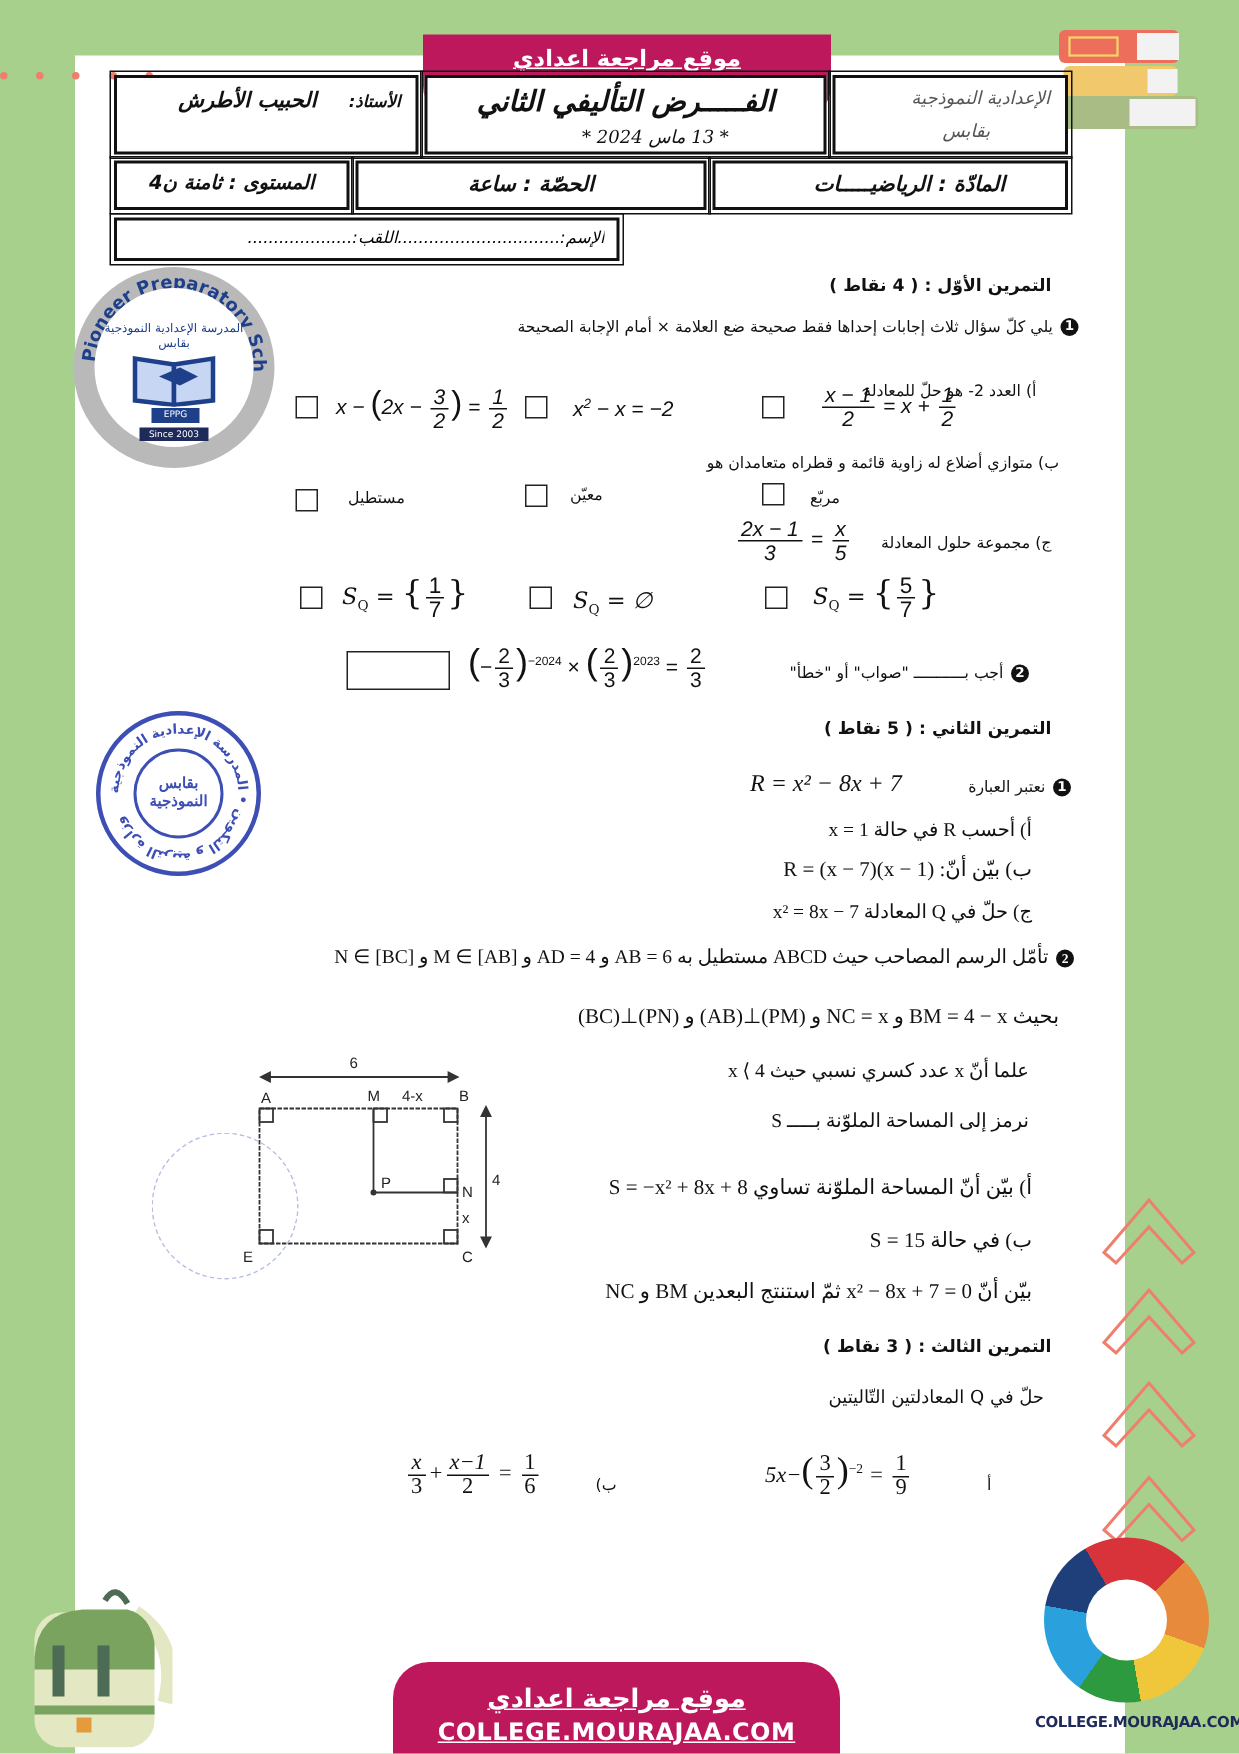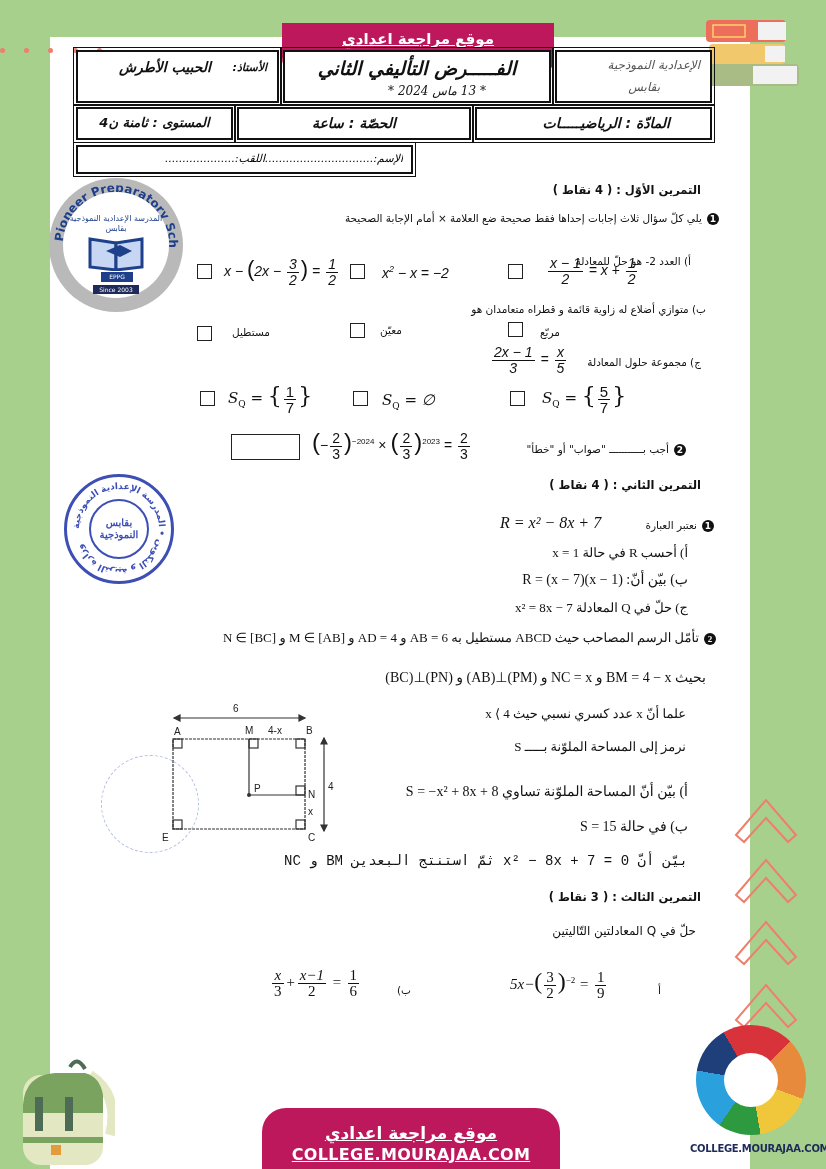--- a/index.html
+++ b/index.html
@@ -147,34 +147,34 @@
 <div class="stamp">
   <svg width="104" height="104" style="position:absolute;left:0;top:0">
     <defs>
         <path id="stampArc" d="M 12 52 A 40 40 0 1 1 92 52 A 40 40 0 1 1 12 52"></path>
       </defs>
     <text font-family="DejaVu Sans" font-weight="bold" font-size="9" fill="#3d4fb5"><textPath href="#stampArc">وزارة التربية و التكوين • المدرسة الإعدادية النموذجية</textPath></text>
   </svg>
   <div class="stamp-inner">بقابس النموذجية</div>
 </div>
 
-<div class="ex-title" style="right:125px;top:478px;">التمرين الثاني : ( 4 نقاط )</div>
+<div class="ex-title" style="right:125px;top:478px;">التمرين الثاني : ( 5 نقاط )</div>
 <div class="line" style="right:112px;top:519px;"><span class="badge">1</span><span>نعتبر العبارة</span></div>
 <div class="math" style="left:500px;top:514px;font-family:'Liberation Serif',serif;font-size:16px;">R = x² − 8x + 7</div>
 <div class="line" style="right:138px;top:545px;font-family:'Liberation Serif',serif;font-size:13px;">أ) أحسب R في حالة x = 1</div>
 <div class="line" style="right:138px;top:571px;font-family:'Liberation Serif',serif;font-size:14px;">ب) بيّن أنّ: R = (x − 7)(x − 1)</div>
 <div class="line" style="right:138px;top:600px;font-family:'Liberation Serif',serif;font-size:13px;">ج) حلّ في Q المعادلة x² = 8x − 7</div>
 
 <div class="line" style="right:110px;top:630px;font-family:'Liberation Serif',serif;font-size:13px;"><span class="badge">2</span><span>تأمّل الرسم المصاحب حيث ABCD مستطيل به AB = 6 و AD = 4 و M ∈ [AB] و N ∈ [BC]</span></div>
 <div class="line" style="right:120px;top:669px;font-family:'Liberation Serif',serif;font-size:14px;">بحيث BM = 4 − x و NC = x و (PM)⊥(AB) و (PN)⊥(BC)</div>
 <div class="line" style="right:140px;top:706px;font-family:'Liberation Serif',serif;font-size:13px;">علما أنّ x عدد كسري نسبي حيث x ⟨ 4</div>
 <div class="line" style="right:140px;top:739px;font-family:'Liberation Serif',serif;font-size:13px;">نرمز إلى المساحة الملوّنة بـــــ S</div>
 <div class="line" style="right:138px;top:783px;font-family:'Liberation Serif',serif;font-size:14px;">أ) بيّن أنّ المساحة الملوّنة تساوي S = −x² + 8x + 8</div>
 <div class="line" style="right:138px;top:818px;font-family:'Liberation Serif',serif;font-size:14px;">ب) في حالة S = 15</div>
-<div class="line" style="right:138px;top:852px;font-family:Liberation Mono, monospace;font-size:14px;">بيّن أنّ x² − 8x + 7 = 0 ثمّ استنتج البعدين BM و NC</div>
+<div class="line" style="right:138px;top:852px;font-family:Liberation Serif, serif;font-size:14px;">بيّن أنّ x² − 8x + 7 = 0 ثمّ استنتج البعدين BM و NC</div>
 
 <svg style="position:absolute;left:160px;top:698px" width="200" height="150">
   <g stroke="#333" stroke-width="1.2" fill="none" font-family="Liberation Sans" font-size="10">
     <line x1="14" y1="20" x2="145" y2="20"></line>
     <polygon points="14,20 20,17 20,23" fill="#333"></polygon>
     <polygon points="145,20 139,17 139,23" fill="#333"></polygon>
     <line x1="164" y1="40" x2="164" y2="133"></line>
     <polygon points="164,40 161,46 167,46" fill="#333"></polygon>
     <polygon points="164,133 161,127 167,127" fill="#333"></polygon>
     <rect x="13" y="41" width="132" height="90" stroke-dasharray="3,1"></rect>

